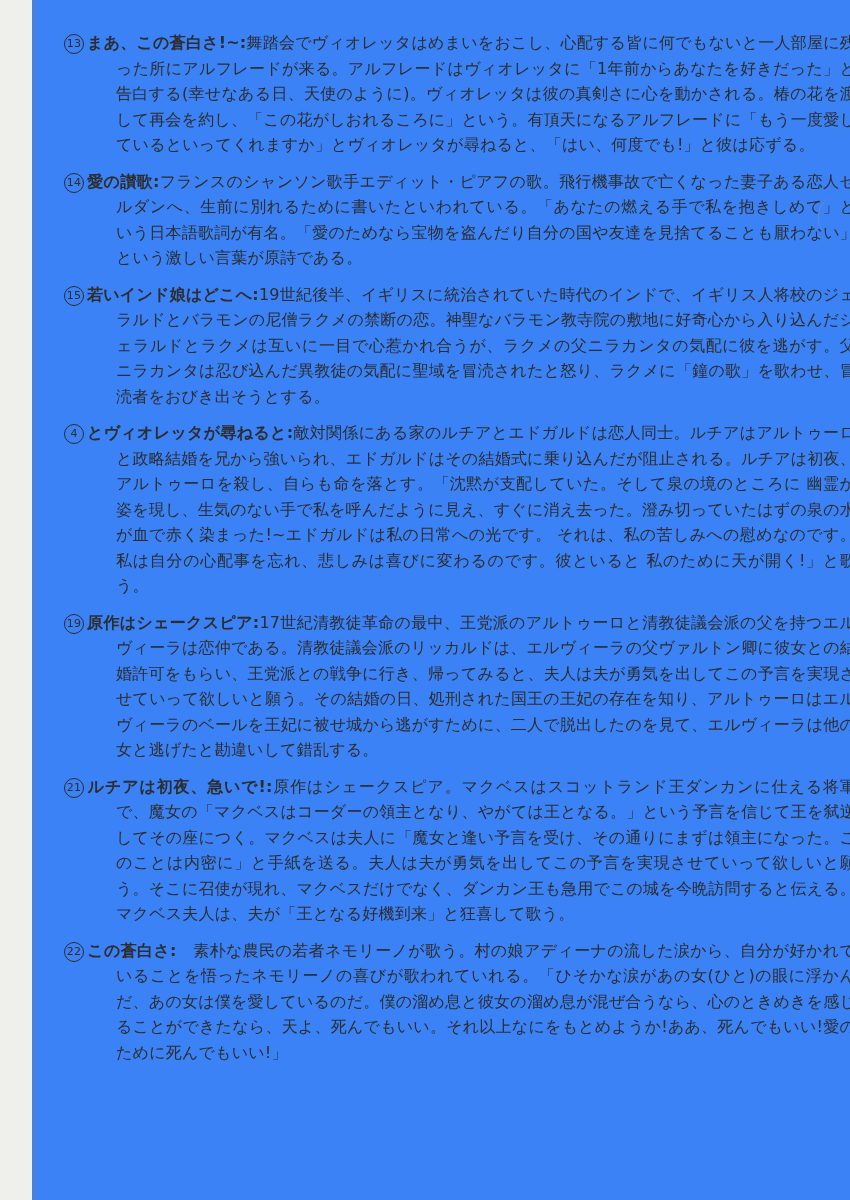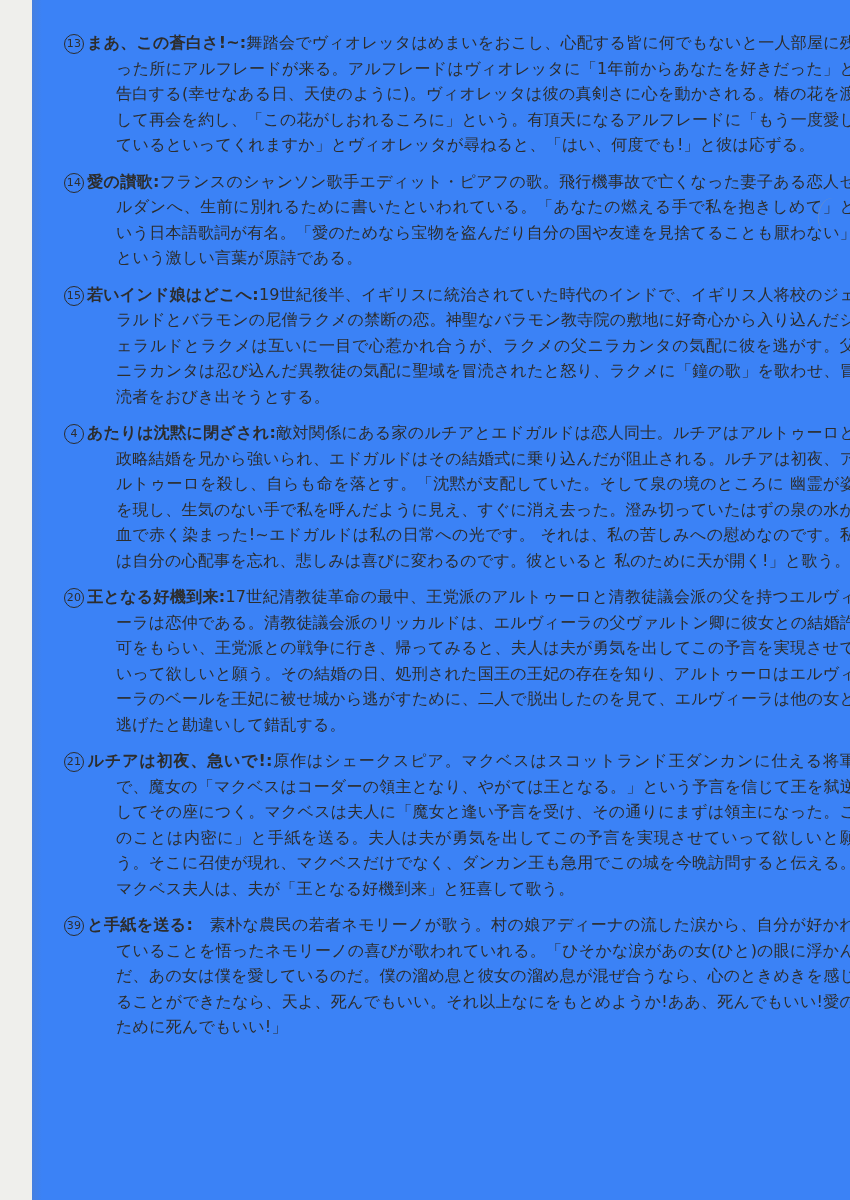--- a/index.html
+++ b/index.html
@@ -64,24 +64,24 @@
 
 <div class="page">
 
   <p class="item"><span class="circle-num"><span>13</span></span><span class="title">まあ、この蒼白さ!~:</span><span class="body">舞踏会でヴィオレッタはめまいをおこし、心配する皆に何でもないと一人部屋に残った所にアルフレードが来る。アルフレードはヴィオレッタに「1年前からあなたを好きだった」と告白する(幸せなある日、天使のように)。ヴィオレッタは彼の真剣さに心を動かされる。椿の花を渡して再会を約し、「この花がしおれるころに」という。有頂天になるアルフレードに「もう一度愛しているといってくれますか」とヴィオレッタが尋ねると、「はい、何度でも!」と彼は応ずる。</span></p>
 
   <p class="item"><span class="circle-num"><span>14</span></span><span class="title">愛の讃歌:</span><span class="body">フランスのシャンソン歌手エディット・ピアフの歌。飛行機事故で亡くなった妻子ある恋人セルダンへ、生前に別れるために書いたといわれている。「あなたの燃える手で私を抱きしめて」という日本語歌詞が有名。「愛のためなら宝物を盗んだり自分の国や友達を見捨てることも厭わない」という激しい言葉が原詩である。</span></p>
 
   <p class="item"><span class="circle-num"><span>15</span></span><span class="title">若いインド娘はどこへ:</span><span class="body">19世紀後半、イギリスに統治されていた時代のインドで、イギリス人将校のジェラルドとバラモンの尼僧ラクメの禁断の恋。神聖なバラモン教寺院の敷地に好奇心から入り込んだジェラルドとラクメは互いに一目で心惹かれ合うが、ラクメの父ニラカンタの気配に彼を逃がす。父ニラカンタは忍び込んだ異教徒の気配に聖域を冒涜されたと怒り、ラクメに「鐘の歌」を歌わせ、冒涜者をおびき出そうとする。</span></p>
 
 
-  <p class="item"><span class="circle-num"><span>4</span></span><span class="title">あたりは沈黙に閉ざされ:</span><span class="body">敵対関係にある家のルチアとエドガルドは恋人同士。ルチアはアルトゥーロと政略結婚を兄から強いられ、エドガルドはその結婚式に乗り込んだが阻止される。ルチアは初夜、アルトゥーロを殺し、自らも命を落とす。「沈黙が支配していた。そして泉の境のところに 幽霊が姿を現し、生気のない手で私を呼んだように見え、すぐに消え去った。澄み切っていたはずの泉の水が血で赤く染まった!~エドガルドは私の日常への光です。 それは、私の苦しみへの慰めなのです。私は自分の心配事を忘れ、悲しみは喜びに変わるのです。彼といると 私のために天が開く!」と歌う。</span></p>
+  <p class="item"><span class="circle-num"><span>4</span></span><span class="title">とヴィオレッタが尋ねると:</span><span class="body">敵対関係にある家のルチアとエドガルドは恋人同士。ルチアはアルトゥーロと政略結婚を兄から強いられ、エドガルドはその結婚式に乗り込んだが阻止される。ルチアは初夜、アルトゥーロを殺し、自らも命を落とす。「沈黙が支配していた。そして泉の境のところに 幽霊が姿を現し、生気のない手で私を呼んだように見え、すぐに消え去った。澄み切っていたはずの泉の水が血で赤く染まった!~エドガルドは私の日常への光です。 それは、私の苦しみへの慰めなのです。私は自分の心配事を忘れ、悲しみは喜びに変わるのです。彼といると 私のために天が開く!」と歌う。</span></p>
 
-  <p class="item"><span class="circle-num"><span>20</span></span><span class="title">王となる好機到来:</span><span class="body">17世紀清教徒革命の最中、王党派のアルトゥーロと清教徒議会派の父を持つエルヴィーラは恋仲である。清教徒議会派のリッカルドは、エルヴィーラの父ヴァルトン卿に彼女との結婚許可をもらい、王党派との戦争に行き、帰ってみると、夫人は夫が勇気を出してこの予言を実現させていって欲しいと願う。その結婚の日、処刑された国王の王妃の存在を知り、アルトゥーロはエルヴィーラのベールを王妃に被せ城から逃がすために、二人で脱出したのを見て、エルヴィーラは他の女と逃げたと勘違いして錯乱する。</span></p>
+  <p class="item"><span class="circle-num"><span>19</span></span><span class="title">原作はシェークスピア:</span><span class="body">17世紀清教徒革命の最中、王党派のアルトゥーロと清教徒議会派の父を持つエルヴィーラは恋仲である。清教徒議会派のリッカルドは、エルヴィーラの父ヴァルトン卿に彼女との結婚許可をもらい、王党派との戦争に行き、帰ってみると、夫人は夫が勇気を出してこの予言を実現させていって欲しいと願う。その結婚の日、処刑された国王の王妃の存在を知り、アルトゥーロはエルヴィーラのベールを王妃に被せ城から逃がすために、二人で脱出したのを見て、エルヴィーラは他の女と逃げたと勘違いして錯乱する。</span></p>
 
 
 
   <p class="item"><span class="circle-num"><span>21</span></span><span class="title">ルチアは初夜、急いで!:</span><span class="body">原作はシェークスピア。マクベスはスコットランド王ダンカンに仕える将軍で、魔女の「マクベスはコーダーの領主となり、やがては王となる。」という予言を信じて王を弑逆してその座につく。マクベスは夫人に「魔女と逢い予言を受け、その通りにまずは領主になった。このことは内密に」と手紙を送る。夫人は夫が勇気を出してこの予言を実現させていって欲しいと願う。そこに召使が現れ、マクベスだけでなく、ダンカン王も急用でこの城を今晩訪問すると伝える。マクベス夫人は、夫が「王となる好機到来」と狂喜して歌う。</span></p>
 
-  <p class="item"><span class="circle-num"><span>39</span></span><span class="title">と手紙を送る:</span><span class="body">　素朴な農民の若者ネモリーノが歌う。村の娘アディーナの流した涙から、自分が好かれていることを悟ったネモリーノの喜びが歌われていれる。「ひそかな涙があの女(ひと)の眼に浮かんだ、あの女は僕を愛しているのだ。僕の溜め息と彼女の溜め息が混ぜ合うなら、心のときめきを感じることができたなら、天よ、死んでもいい。それ以上なにをもとめようか!ああ、死んでもいい!愛のために死んでもいい!」</span></p>
+  <p class="item"><span class="circle-num"><span>22</span></span><span class="title">この蒼白さ:</span><span class="body">　素朴な農民の若者ネモリーノが歌う。村の娘アディーナの流した涙から、自分が好かれていることを悟ったネモリーノの喜びが歌われていれる。「ひそかな涙があの女(ひと)の眼に浮かんだ、あの女は僕を愛しているのだ。僕の溜め息と彼女の溜め息が混ぜ合うなら、心のときめきを感じることができたなら、天よ、死んでもいい。それ以上なにをもとめようか!ああ、死んでもいい!愛のために死んでもいい!」</span></p>
 
   <div class="scan-mark"></div>
 </div>
 
 </body></html>

